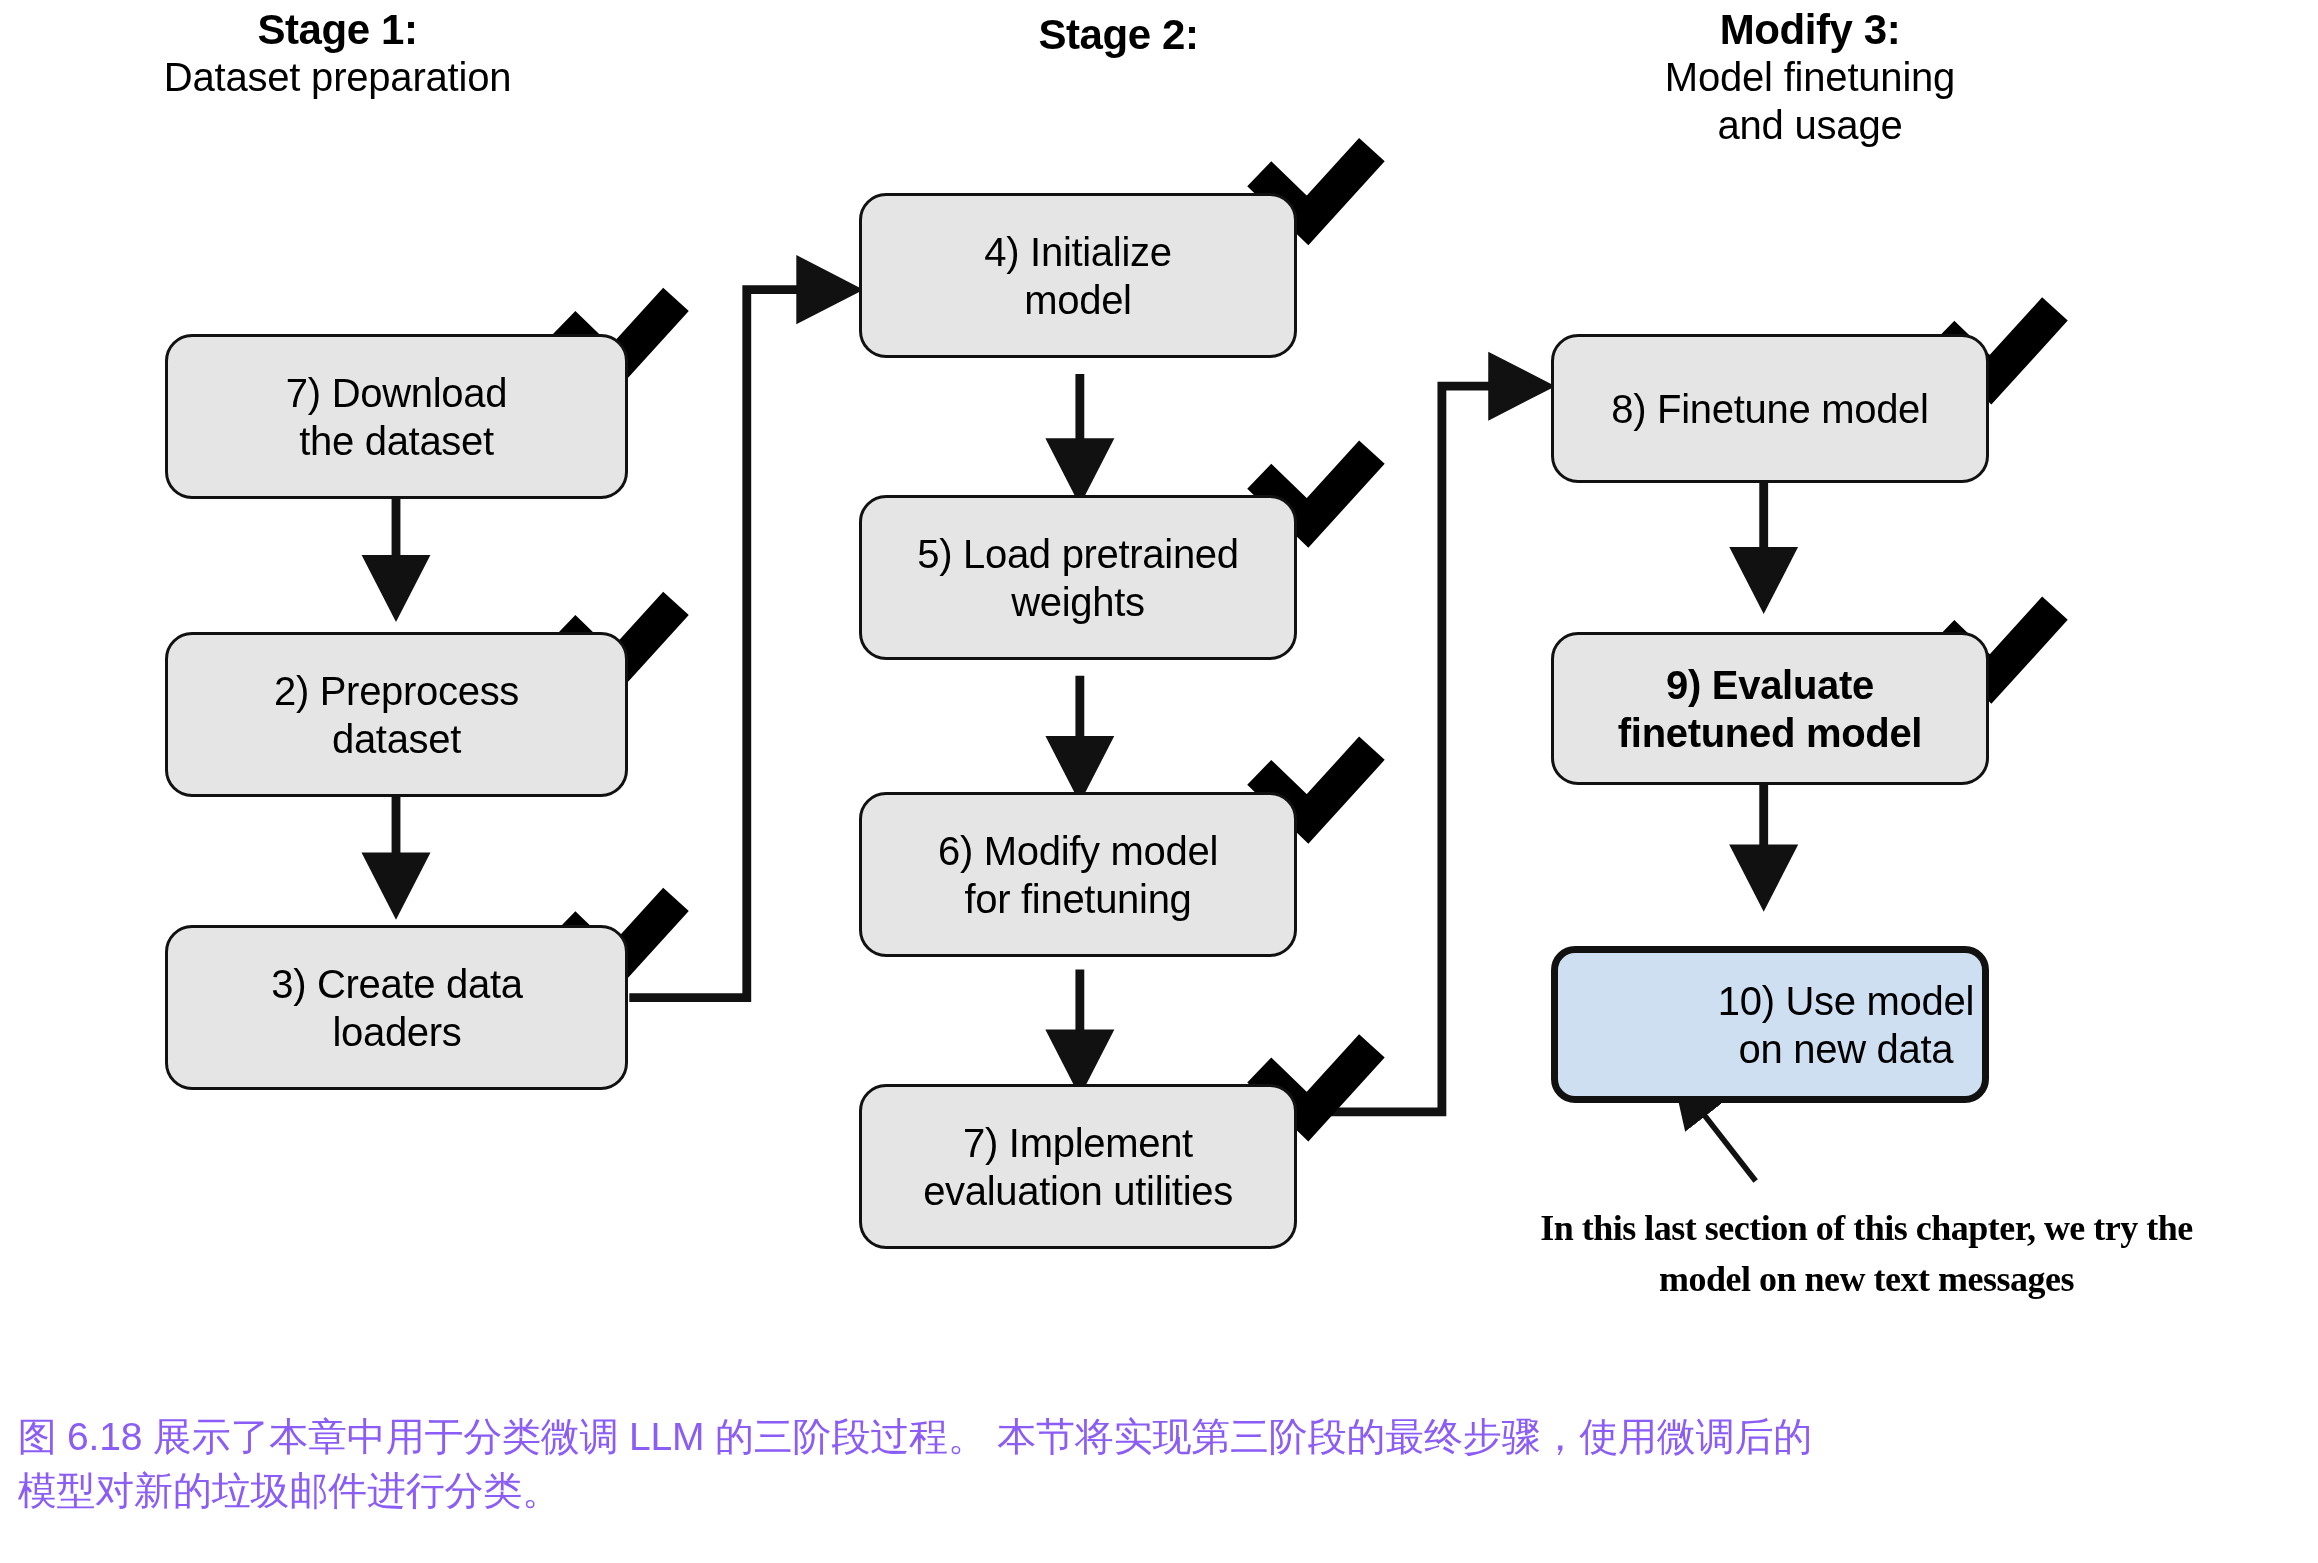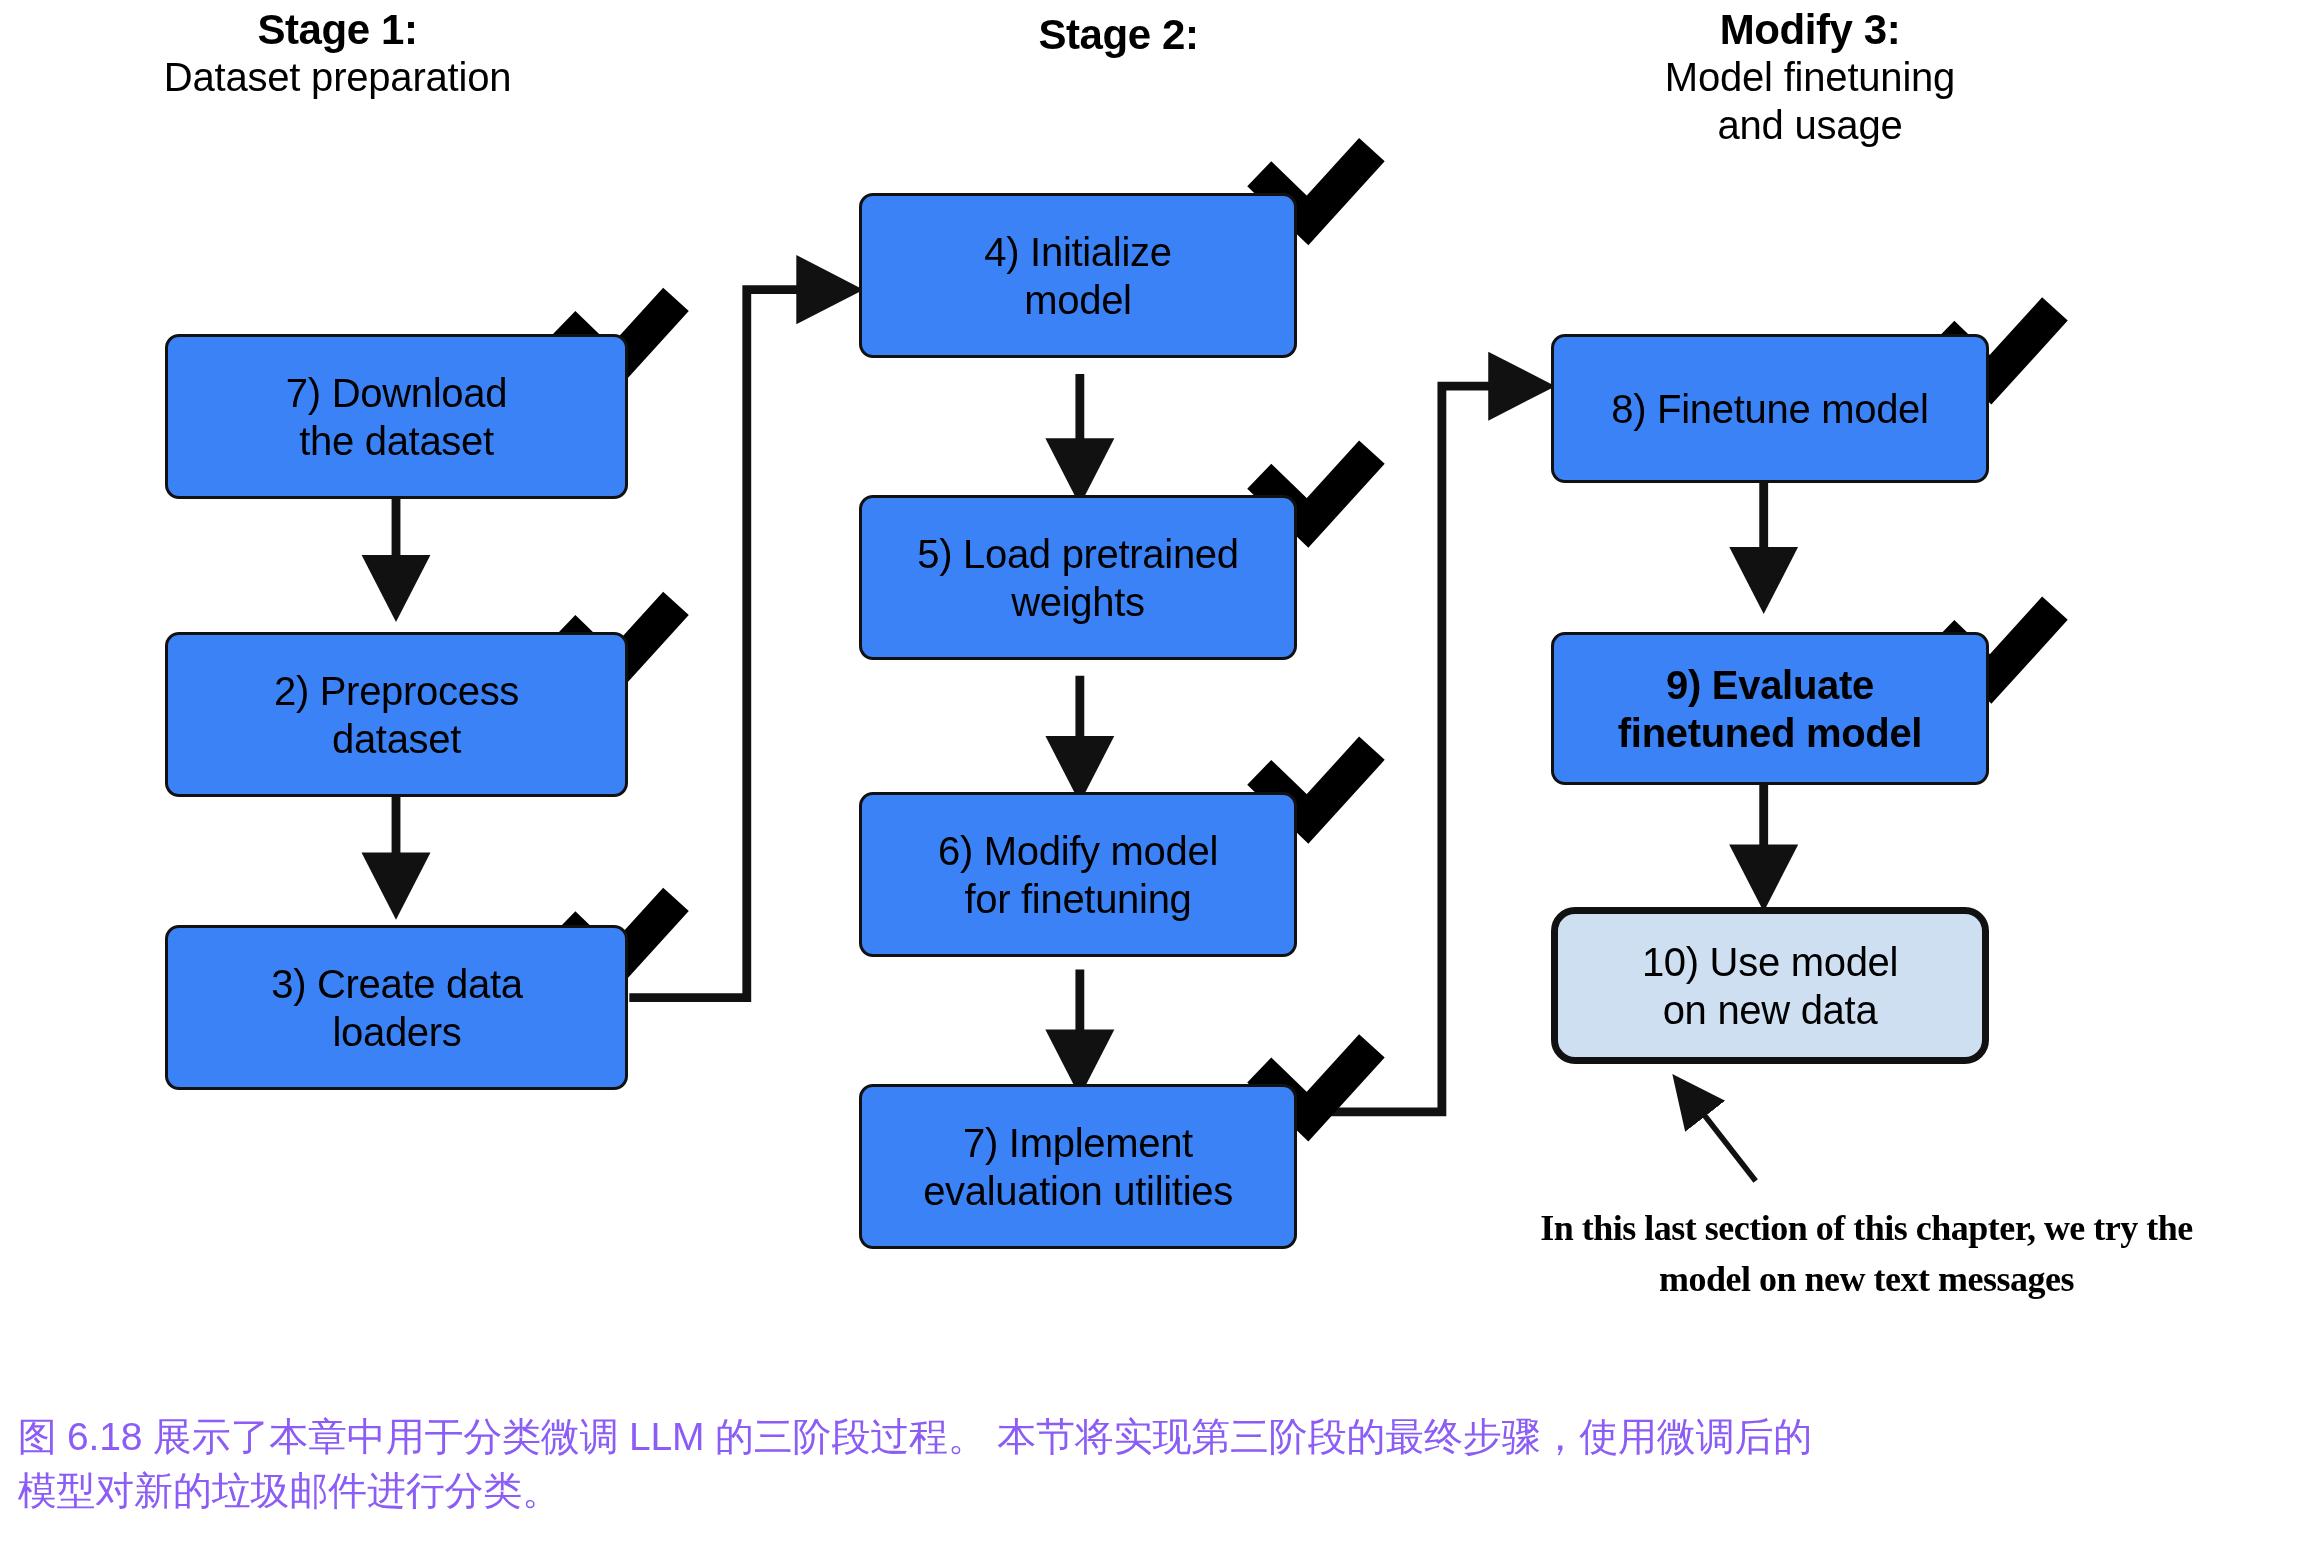--- a/index.html
+++ b/index.html
@@ -45,22 +45,22 @@
 
   #stage-header-1 { left: 48px;   top: 4.8px;  width: 579px; }
   #stage-header-2 { left: 845px; top: 10px;  width: 547px; }
   #stage-header-3 { left: 1472px; top: 4.8px;  width: 676px; }
 
   
   .flow-box {
     position: absolute;
     box-sizing: border-box;
     border: 3.2px solid #111111;
-    border-radius: 14px;
-    background: #3b82f6;
+    border-radius: 27px;
+    background: #e5e5e5;
     display: flex;
     align-items: center;
     justify-content: center;
     text-align: center;
     font-size: 40px;
     line-height: 1.2;
     letter-spacing: -0.3px;
     padding: 0 8px;
   }
   .flow-box.highlight {
@@ -218,21 +218,21 @@
 evaluation utilities</span>
 </div>
 
 <div class="flow-box" style="left:1551px; top:334px; width:438px; height:149px;">
   <span class="box-label">8) Finetune model</span>
 </div>
 <div class="flow-box" style="left:1551px; top:632px; width:438px; height:153px;font-weight:bold;">
   <span class="box-label">9) Evaluate
 finetuned model</span>
 </div>
-<div class="flow-box highlight" id="flow-box-step-10" style="left:1551px; top:907px; width:438px; height:157px; background:#cfdff2;">
+<div class="flow-box highlight" id="flow-box-step-10" style="left:1551px; top:946px; width:438px; height:157px; background:#cfdff2;justify-content:flex-end;">
   <span class="box-label">10) Use model
 on new data</span>
 </div>
 
 <div id="annotation-note">
   <span class="note-line">In this last section of this chapter, we try the</span>
   <span class="note-line">model on new text messages</span>
 </div>
 
 <div id="figure-caption">

